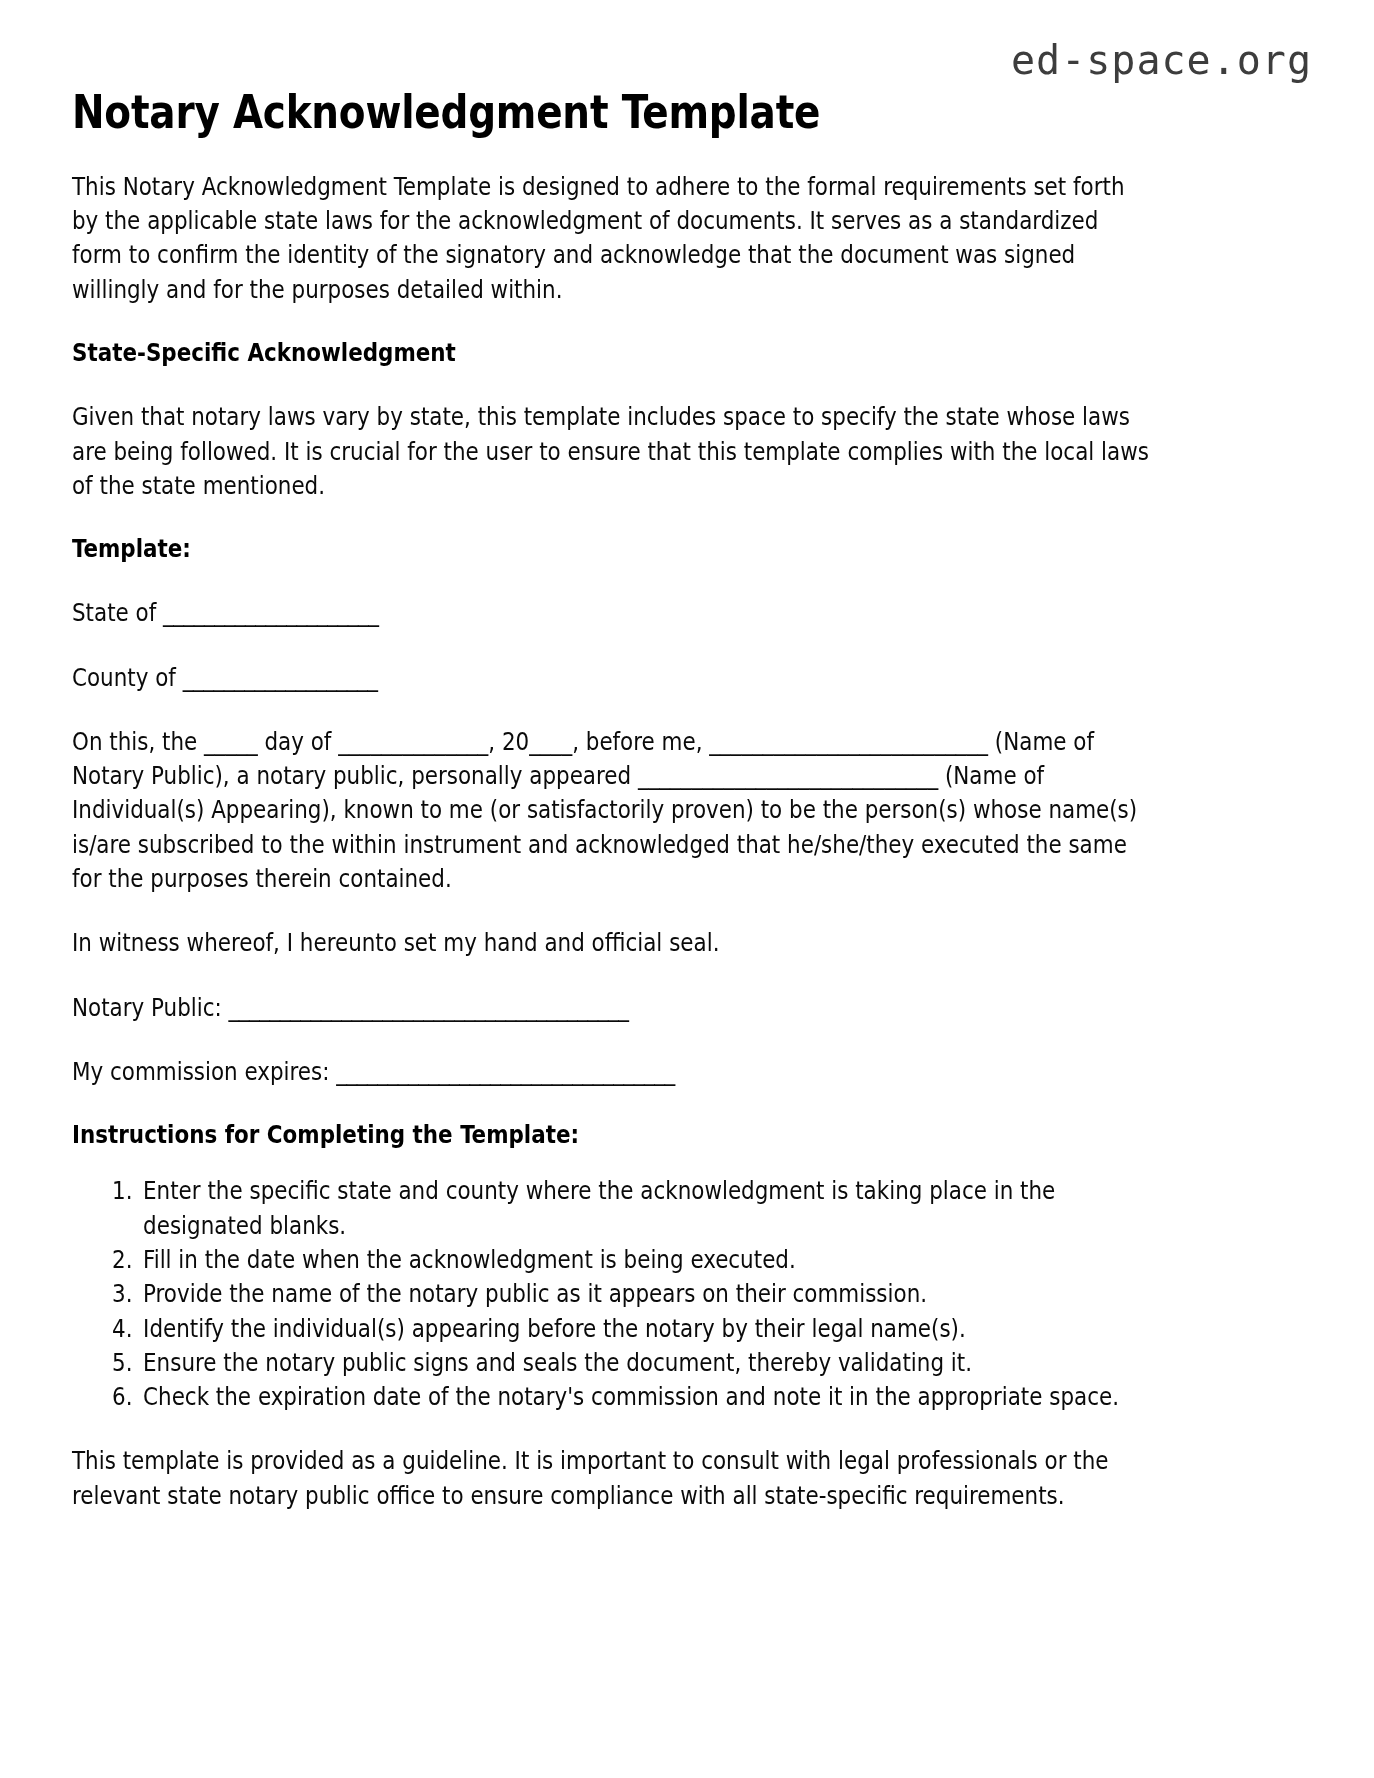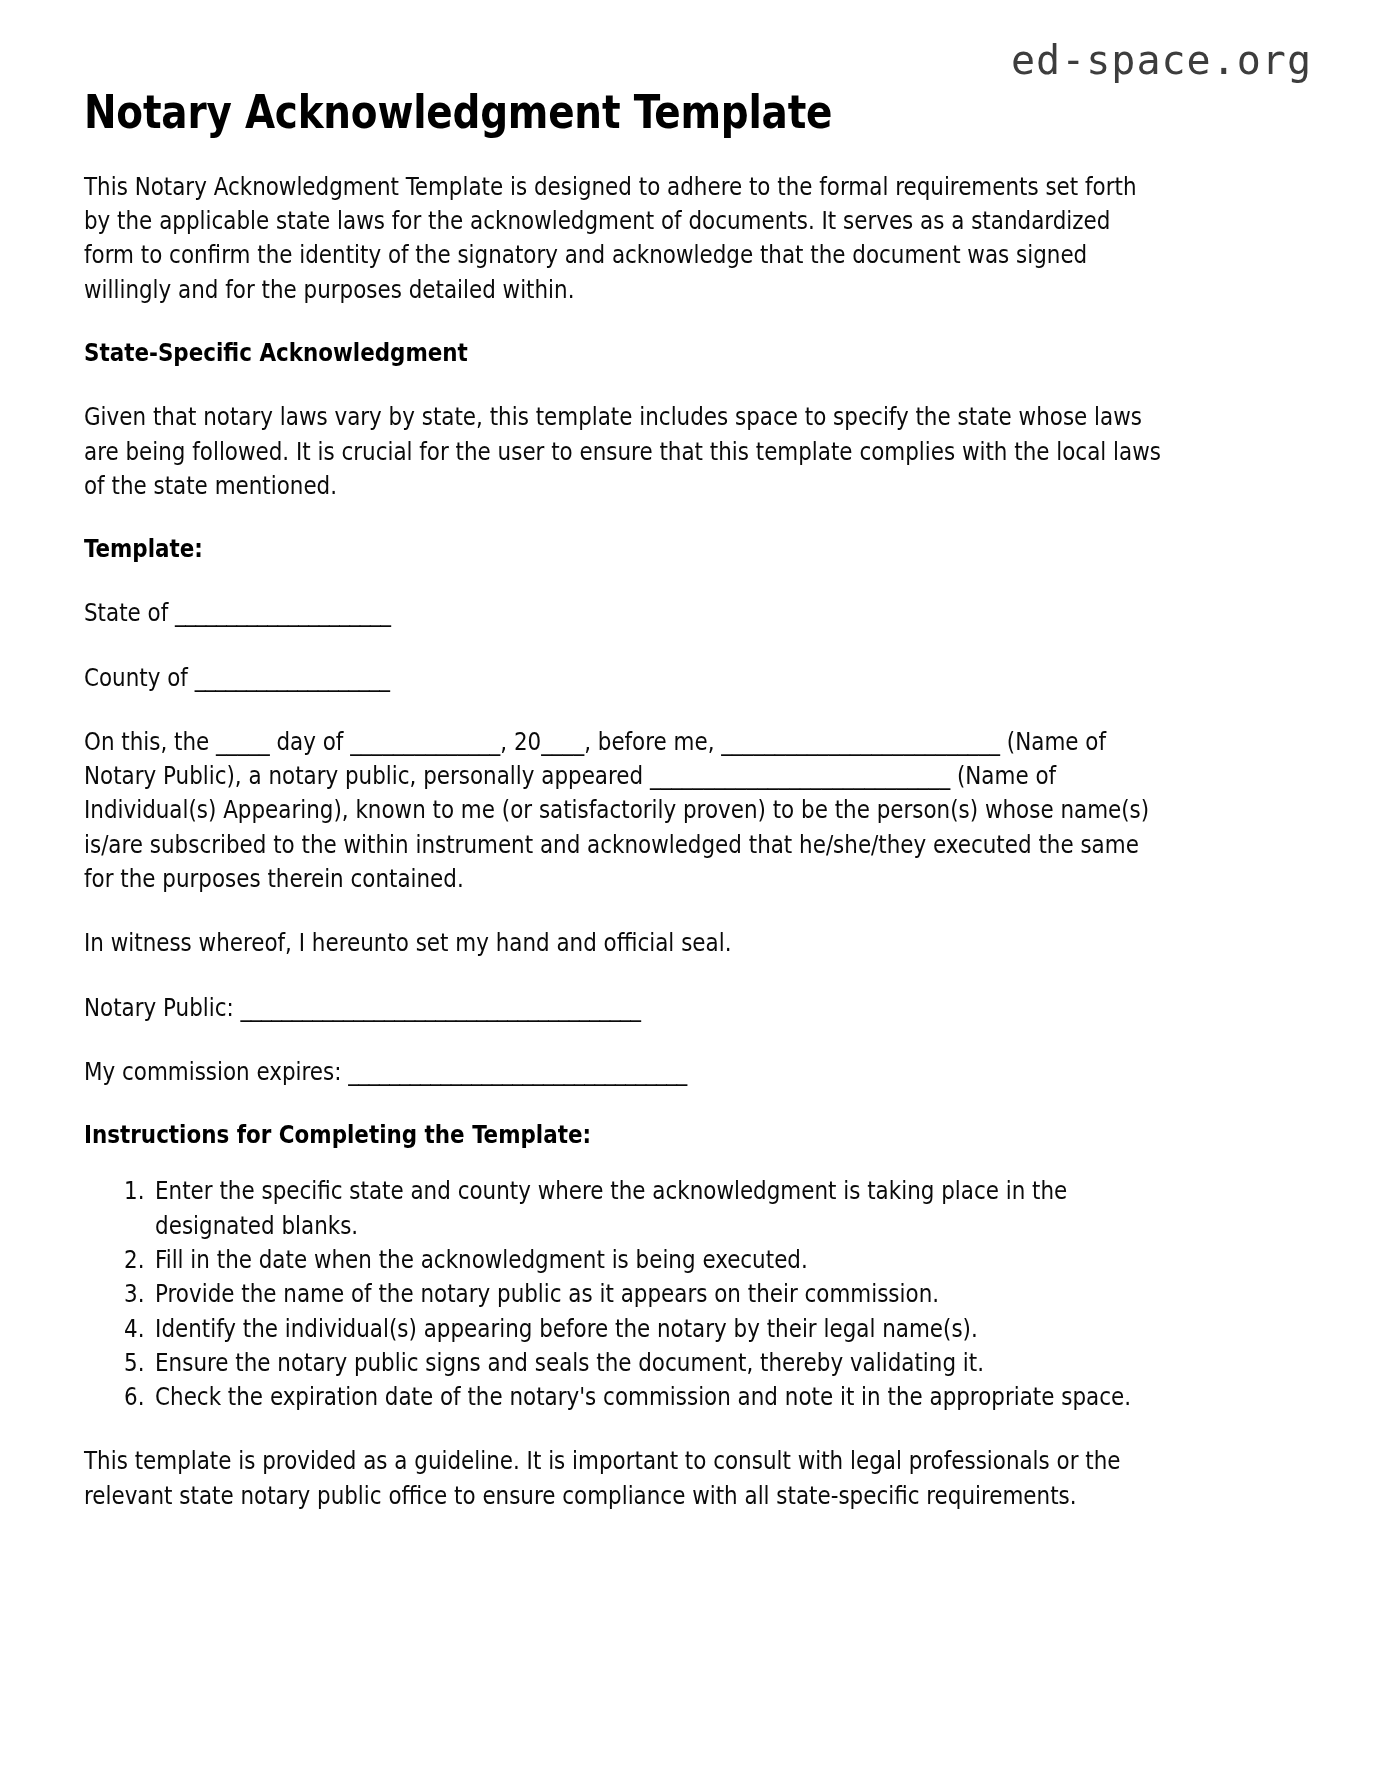--- a/index.html
+++ b/index.html
@@ -28,21 +28,21 @@
     right: 48px;
     font-family: "DejaVu Sans Mono", "Liberation Mono", monospace;
     font-size: 40px;
     letter-spacing: 1px;
     color: #3d3d3d;
     white-space: nowrap;
     line-height: 1;
   }
   .content {
     position: absolute;
-    left: 84px;
+    left: 72px;
     top: 86px;
     width: 1082px;
   }
   h1.doc-title {
     font-family: "DejaVu Sans", sans-serif;
     font-stretch: condensed;
     font-weight: 700;
     font-size: 46px;
     line-height: 1.15;
     margin: 0 0 0 0;

